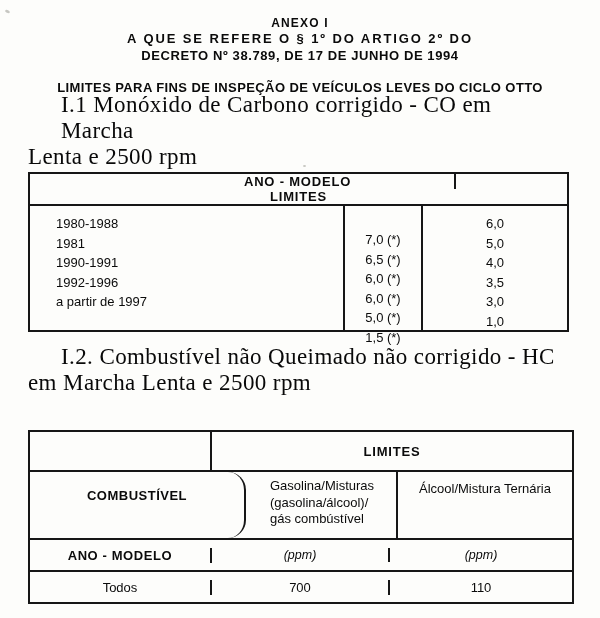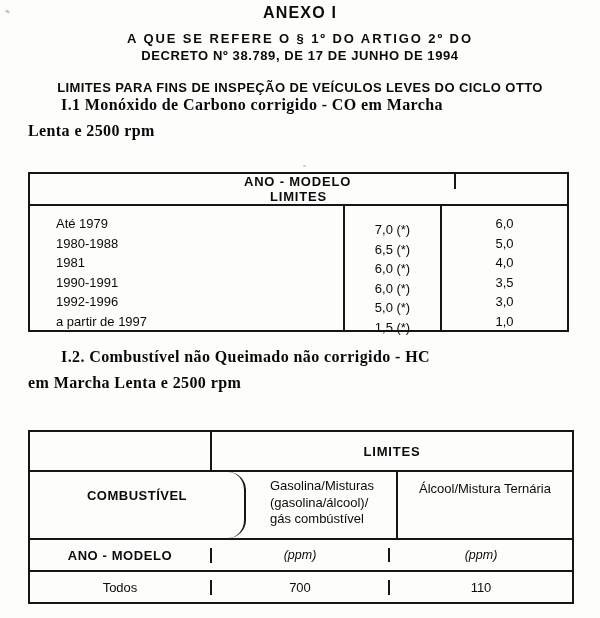--- a/index.html
+++ b/index.html
@@ -7,50 +7,50 @@
     width:600px;height:618px;
     background:#f6f6f4;
     font-family:"Liberation Sans", sans-serif;
   }
   .page{
     position:relative;width:600px;height:618px;overflow:hidden;
     background:#fdfdfb;color:#0b0b0b;
   }
   
   .hline{position:absolute;left:0;width:600px;text-align:center;font-weight:bold;white-space:nowrap;}
-  .hline.l1{top:4px;font-size:16px;letter-spacing:1.2px;}
+  .hline.l1{top:16px;font-size:12px;letter-spacing:1.2px;}
   .hline.l2{top:31px;font-size:13px;letter-spacing:1.9px;}
   .hline.l3{top:48px;font-size:13px;letter-spacing:0.6px;}
   .hline.l4{top:80px;font-size:13px;letter-spacing:0.4px;}
   
   .sec-heading{
     position:absolute;left:28px;width:542px;
     font-family:"Liberation Serif", serif;
-    font-size:16px;line-height:26px;color:#090909;
-    letter-spacing:0.4px;font-weight:700;
+    font-size:23px;line-height:26px;color:#090909;
+    letter-spacing:0.4px;font-weight:400;
   }
   .sec-heading .indent{padding-left:33px;display:block;}
   .sec1{top:92px;}
   .sec2{top:344px;}
   
   .doc-table{position:absolute;border:2px solid #161616;background:#fdfdfb;}
   .trow{display:flex;}
   .cell{box-sizing:border-box;}
   .vline{border-right:2px solid #161616;}
   .hdiv{border-bottom:2px solid #161616;}
   .bold{font-weight:bold;flex-direction:column;}
   .center{text-align:center;}
   
   .t1{left:28px;top:172px;width:537px;}
   .t1 .head{height:30px;align-items:center;font-size:13px;letter-spacing:0.8px;}
   .t1 .head .cA{width:315px;}
   .t1 .head .cB{flex:1;}
   .t1 .body{height:124px;font-size:13px;}
   .t1 .body .cA{width:315px;padding:8px 0 0 26px;}
-  .t1 .body .cB{width:97px;padding-top:14px;}
+  .t1 .body .cB{width:78px;padding-top:24px;}
   .t1 .body .cC{flex:1;padding-top:8px;}
   .t1 .ln{height:19.5px;line-height:19.5px;white-space:nowrap;}
   
   .t2{left:28px;top:430px;width:542px;font-size:13px;}
   .t2 .r1{height:38px;align-items:center;letter-spacing:0.8px;}
   .t2 .r1 .cA{width:182px;height:100%;}
   .t2 .r1 .cB{flex:1;}
   .t2 .r2{height:66px;}
   .t2 .r2 .cA{width:216px;padding-top:16px;letter-spacing:0.5px;border-radius:18px;}
   .t2 .r2 .cB{width:152px;padding:6px 4px 0 24px;line-height:16.5px;}
@@ -90,21 +90,20 @@
     <span>Lenta e 2500 rpm</span>
   </div>
 
   <div class="doc-table t1">
     <div class="trow head hdiv bold">
       <div class="cell cA vline center">ANO - MODELO</div>
       <div class="cell cB center">LIMITES</div>
     </div>
     <div class="trow body">
       <div class="cell cA vline">
-        <div class="ln">Até 1979</div>
         <div class="ln">1980-1988</div>
         <div class="ln">1981</div>
         <div class="ln">1990-1991</div>
         <div class="ln">1992-1996</div>
         <div class="ln">a partir de 1997</div>
       </div>
       <div class="cell cB vline center">
         <div class="ln">7,0 (*)</div>
         <div class="ln">6,5 (*)</div>
         <div class="ln">6,0 (*)</div>

